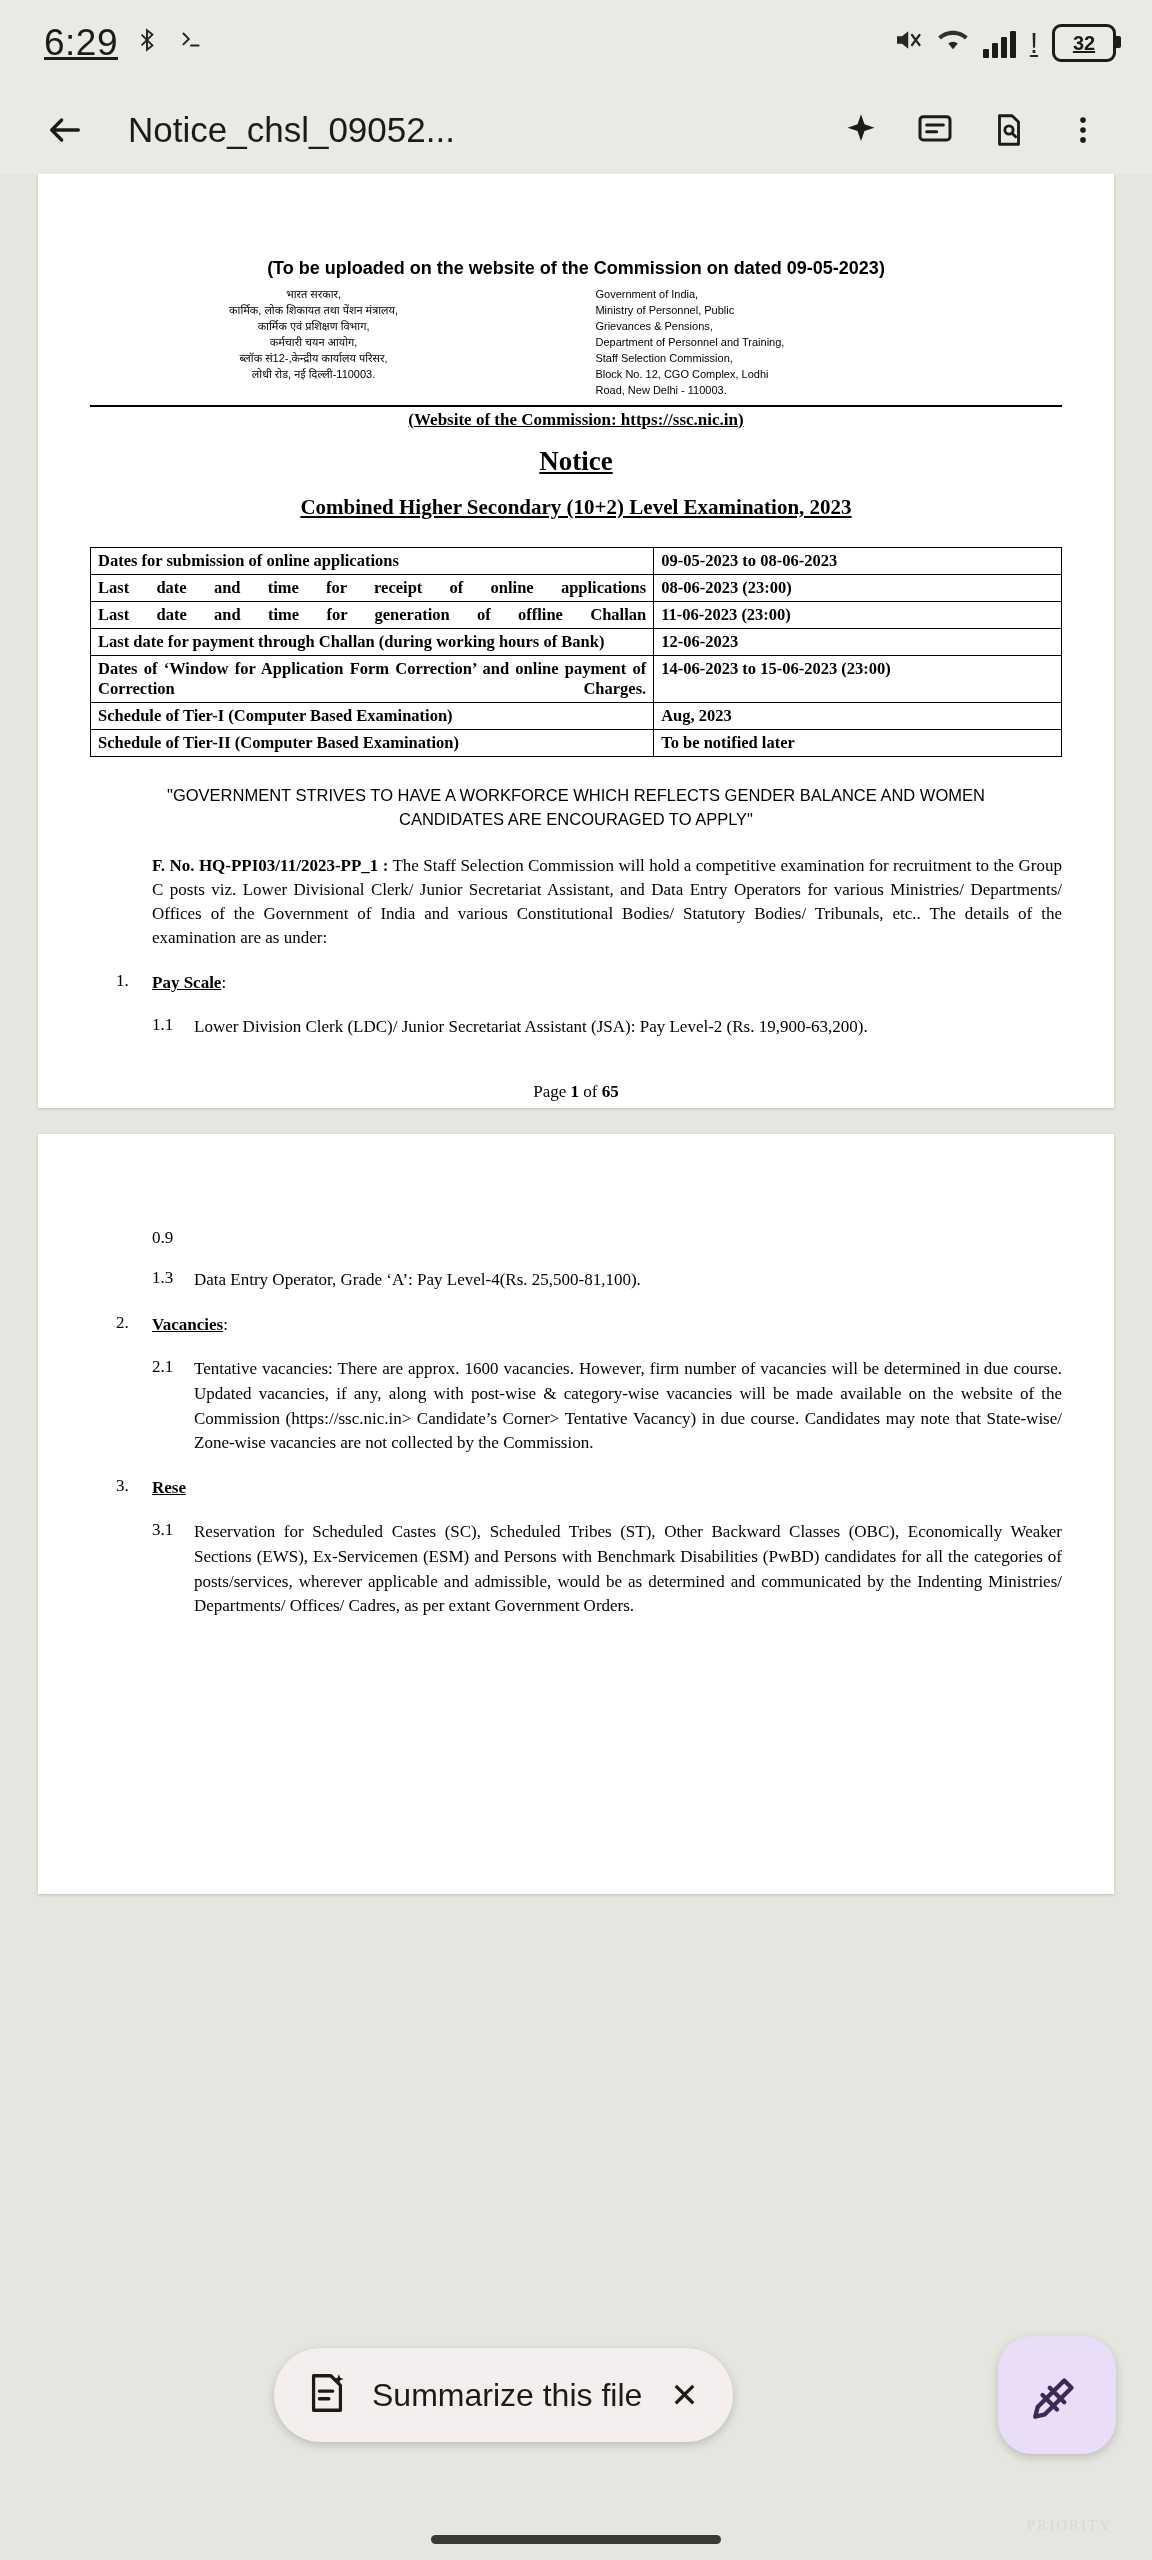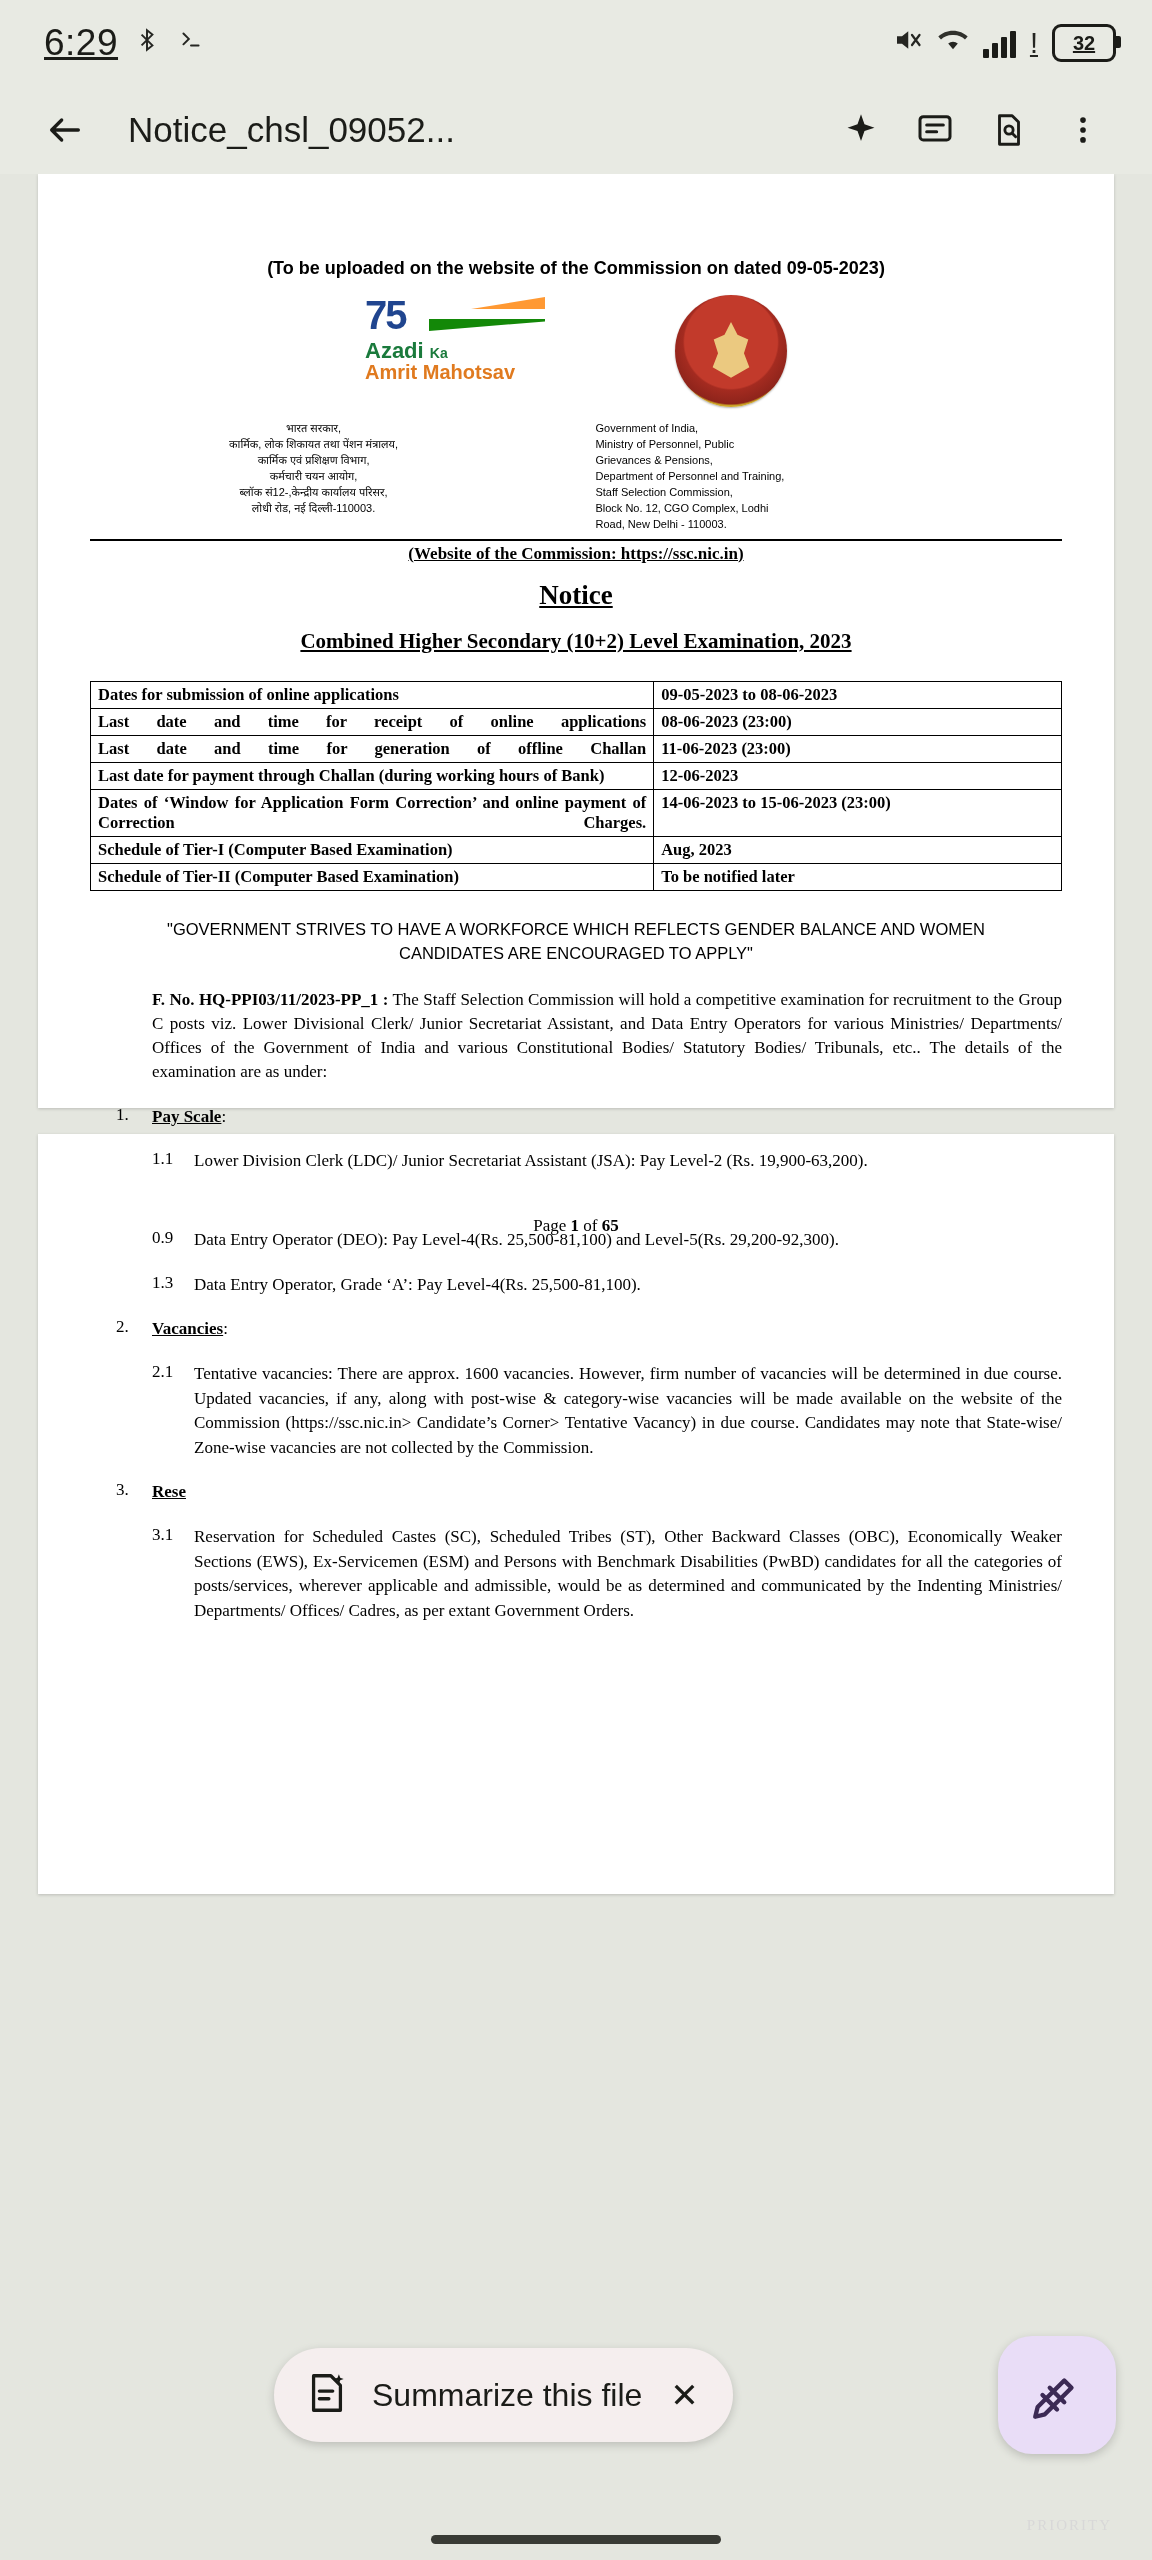--- a/index.html
+++ b/index.html
@@ -249,29 +249,20 @@
     </svg>
   </div>
 </div>
 <div class="appbar-sep"></div>
 
 <div class="docarea">
 
   <div class="page page1">
     <div class="hdr-note">(To be uploaded on the website of the Commission on dated 09-05-2023)</div>
 
-    <div class="logos">
-      <div class="azadi">
-        <div class="z75">75</div>
-        <div class="tri"></div>
-        <div class="txt1"><span>Azadi</span> <small>Ka</small></div>
-        <div class="txt2">Amrit Mahotsav</div>
-      </div>
-      <div class="emblem"></div>
-    </div>
 
     <div class="addr-row">
       <div class="addr-l">
         <div>भारत सरकार,</div>
         <div>कार्मिक, लोक शिकायत तथा पेंशन मंत्रालय,</div>
         <div>कार्मिक एवं प्रशिक्षण विभाग,</div>
         <div>कर्मचारी चयन आयोग,</div>
         <div>ब्लॉक सं12-,केन्द्रीय कार्यालय परिसर,</div>
         <div>लोधी रोड, नई दिल्ली-110003.</div>
       </div>
@@ -344,21 +335,20 @@
 
     <div class="pagefoot">
       <span>Page </span><b>1</b><span> of </span><b>65</b>
     </div>
   </div>
 
   <div class="page page2">
     <div style="height:40px"></div>
     <div class="numrow">
       <div class="n2">0.9</div>
-      <div class="b">Data Entry Operator (DEO): Pay Level-4(Rs. 25,500-81,100) and Level-5(Rs. 29,200-92,300).</div>
     </div>
     <div class="numrow">
       <div class="n2">1.3</div>
       <div class="b">Data Entry Operator, Grade ‘A’: Pay Level-4(Rs. 25,500-81,100).</div>
     </div>
 
     <div class="numrow">
       <div class="n">2.</div>
       <div class="b"><u>Vacancies</u><span>:</span></div>
     </div>

